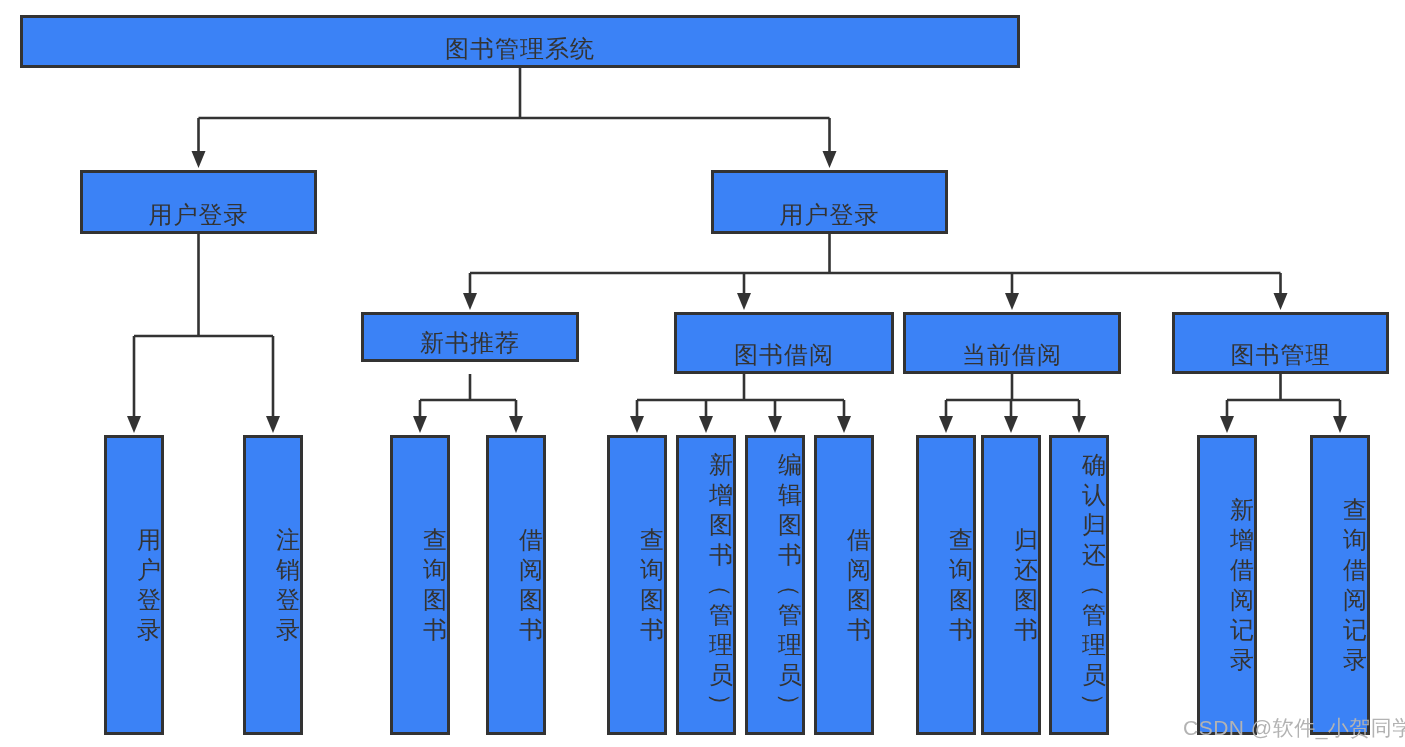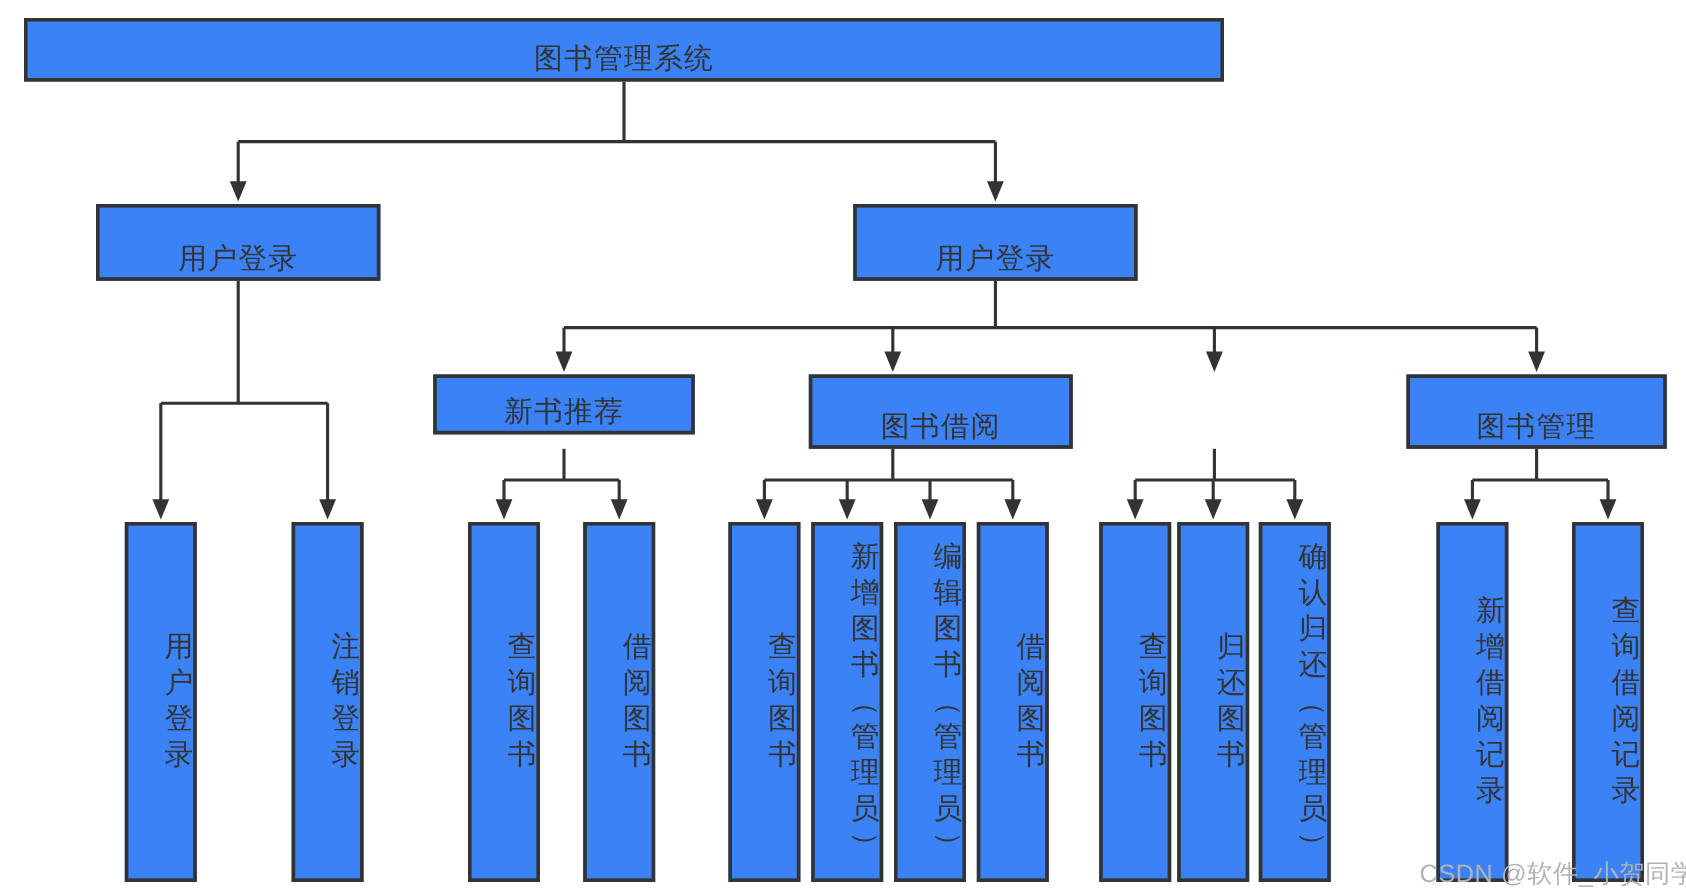--- a/index.html
+++ b/index.html
@@ -103,20 +103,23 @@
   <div class="node" style="left:711px;top:170px;width:237px;height:64px;">
     <span class="lbl">用户登录</span>
   </div>
 
   <div class="node" style="left:361px;top:312px;width:218px;height:50px;">
     <span class="lbl">新书推荐</span>
   </div>
   <div class="node" style="left:634px;top:312px;width:220px;height:62px;margin-left:40px;">
     <span class="lbl">图书借阅</span>
   </div>
+  <div class="node" style="left:903px;top:312px;width:218px;height:62px;">
+    <span class="lbl">当前借阅</span>
+  </div>
   <div class="node" style="left:1172px;top:312px;width:217px;height:62px;">
     <span class="lbl">图书管理</span>
   </div>
 
   <div class="node leaf" style="left:104px;top:435px;width:60px;height:300px;">
     <div class="vtext">
         <span>用</span>
         <span>户</span>
         <span>登</span>
         <span>录</span>

